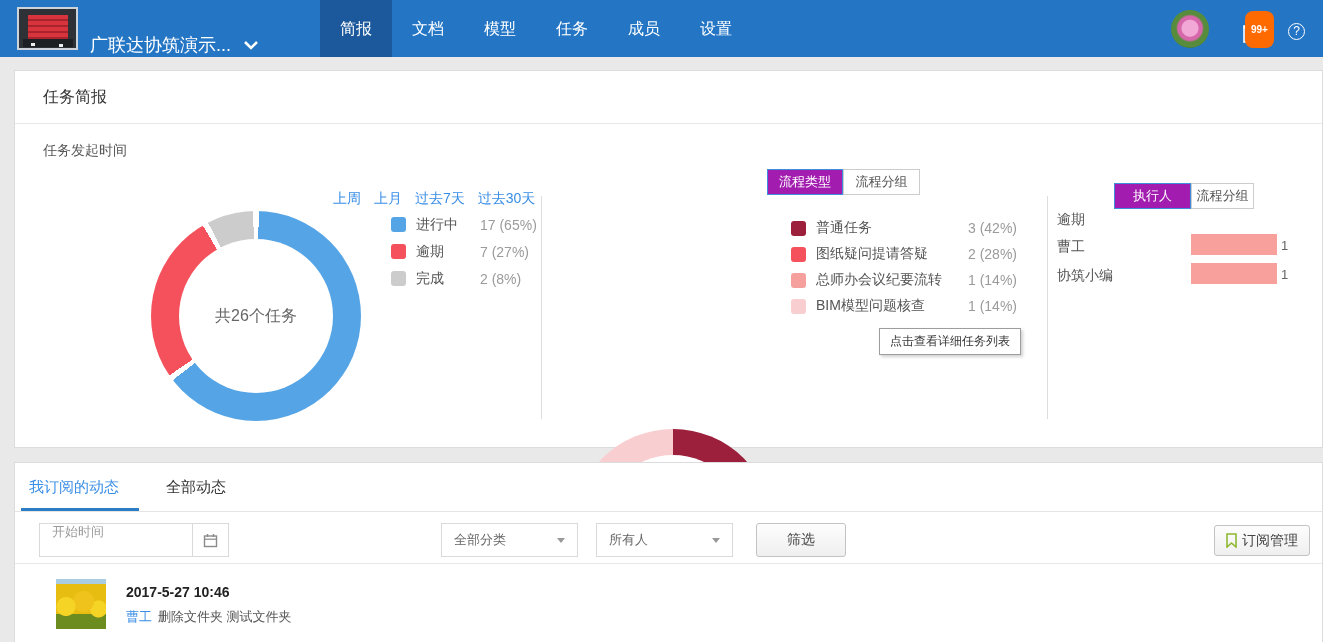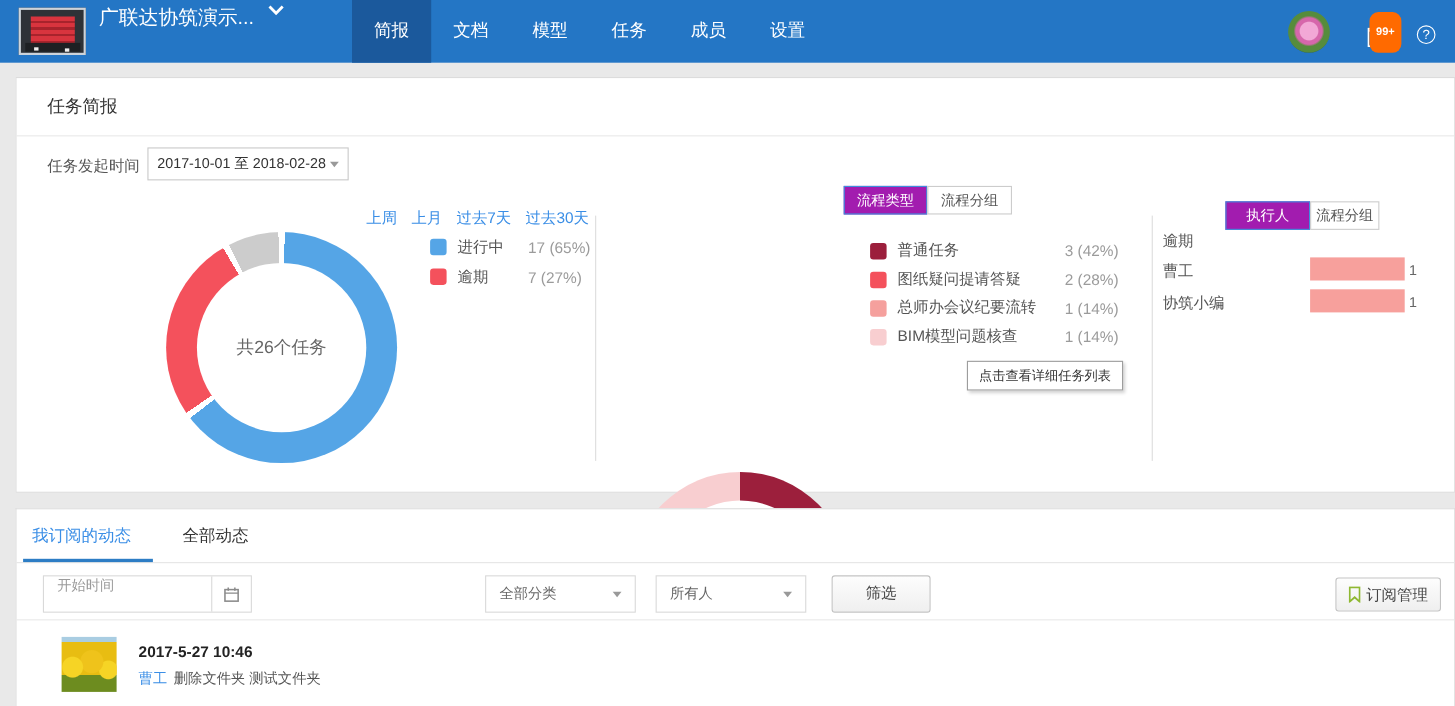--- a/index.html
+++ b/index.html
@@ -13,21 +13,21 @@
 
   
   .header { left:0; top:0; width:1323px; height:57px; background:#2476c5; }
   .logo-box { left:17px; top:7px; width:61px; height:43px; background:#2e3237;
     border:2px solid #ccd3da; overflow:hidden; }
   .logo-bld { position:absolute; left:9px; top:6px; width:40px; height:24px;
     background:repeating-linear-gradient(180deg,#d8343e 0 4px,#a8232c 4px 6px); }
   .logo-base { position:absolute; left:4px; top:30px; width:50px; height:8px;
     background:#1d2023; }
   .logo-dot { position:absolute; width:4px; height:3px; background:#eee; }
-  .proj-switch { left:90px; top:4px; height:57px; display:flex; align-items:flex-start; gap:12px; cursor:pointer; }
+  .proj-switch { left:90px; top:16px; height:57px; display:flex; align-items:center; gap:12px; cursor:pointer; }
   .proj-title { color:#fff; font-size:18px; }
   .nav { left:320px; top:0; height:57px; display:flex; }
   .nav-tab { width:72px; height:57px; line-height:57px; text-align:center;
     color:#fff; font-size:16px; cursor:pointer; }
   .nav-tab.active { background:#1b599c; }
   .avatar { left:1171px; top:10px; width:38px; height:38px; border-radius:50%;
     background:radial-gradient(circle at 50% 48%, #f2a8d6 0 8px, #d667ab 9px 12px, #568c3c 14px 19px, #3c6a2c 20px); }
   .mail { left:1243px; top:25px; width:24px; height:18px; }
   .badge { position:absolute; left:2px; top:-14px; background:#ff6a00; color:#fff;
     font-size:10px; font-weight:bold; line-height:15px; padding:11px 6px; border-radius:8px; }
@@ -150,24 +150,20 @@
     <span class="badge">99+</span>
   </div>
   <div class="abs help">?</div>
 </div>
 
 <div class="abs card card1">
   <div class="abs card-title">任务简报</div>
   <div class="abs hdiv" style="top:52px;"></div>
 
   <div class="abs filter-label">任务发起时间</div>
-  <div class="abs date-select">
-    <span>2017-10-01 至 2018-02-28</span>
-    <i class="caret"></i>
-  </div>
   <div class="abs quick-links">
     <a>上周</a>
     <a>上月</a>
     <a>过去7天</a>
     <a>过去30天</a>
   </div>
 
   <div class="abs vdiv" style="left:526px;top:125px;height:223px;"></div>
   <div class="abs vdiv" style="left:1032px;top:125px;height:223px;"></div>
 
@@ -179,20 +175,25 @@
   <div class="abs legend legend1">
     <div class="lrow">
       <span class="swatch" style="background: rgb(85, 165, 230);"></span>
       <span class="lbl">进行中</span>
       <span class="lval">17 (65%)</span>
     </div>
     <div class="lrow">
       <span class="swatch" style="background: rgb(244, 81, 92);"></span>
       <span class="lbl">逾期</span>
       <span class="lval">7 (27%)</span>
+    </div>
+    <div class="lrow">
+      <span class="swatch" style="background: rgb(204, 204, 204);"></span>
+      <span class="lbl">完成</span>
+      <span class="lval">2 (8%)</span>
     </div>
   </div>
 
   <div class="abs seg-toggle toggle-type">
     <div class="seg-btn active" style="width:76px;">流程类型</div>
     <div class="seg-btn" style="width:77px;">流程分组</div>
   </div>
   <div class="abs donut donut2" style="background: conic-gradient(rgb(156, 31, 60) 0deg, rgb(156, 31, 60) 154.286deg, rgb(244, 81, 92) 154.286deg, rgb(244, 81, 92) 257.143deg, rgb(245, 160, 157) 257.143deg, rgb(245, 160, 157) 308.571deg, rgb(248, 206, 208) 308.571deg, rgb(248, 206, 208) 360deg);">
     <div class="hole">
         <span>逾期 7个</span>

